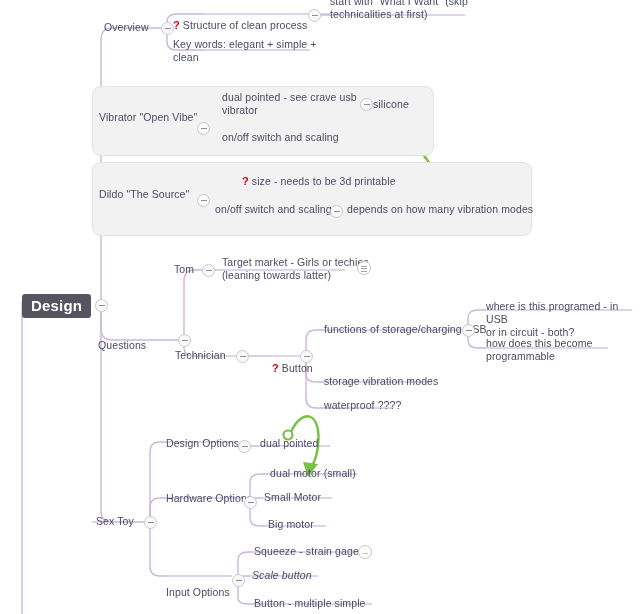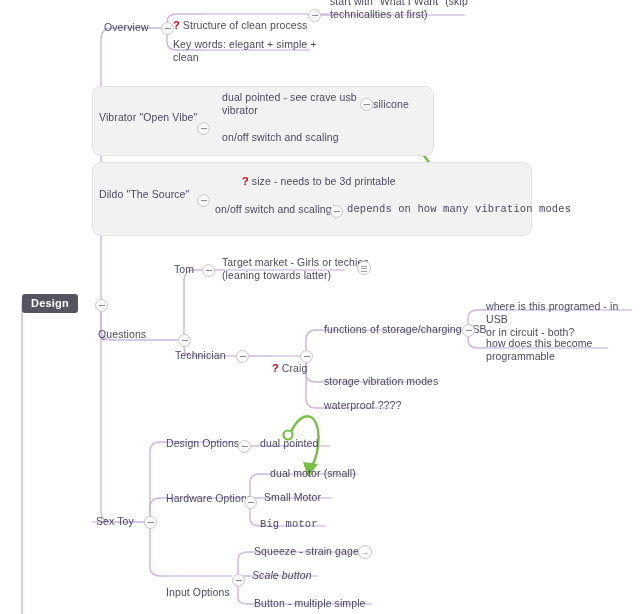--- a/index.html
+++ b/index.html
@@ -16,21 +16,21 @@
     font-size:10.5px;
     color:#4b4b63;
     line-height:13px;
     white-space:pre-line;
     letter-spacing:0.1px;
   }
   .root-label{
     position:absolute;
     background:#565460;
     color:#ffffff;
-    font-size:11px;
+    font-size:15px;
     font-weight:bold;
     padding:3px 9px 4px 9px;
     border-radius:3px;
     letter-spacing:0.2px;
   }
   .qmark{
     color:#d0021b;
     font-weight:bold;
     font-size:11px;
     margin-right:3px;
@@ -211,41 +211,41 @@
 
 <div class="node-label" style="left:99px;top:188px;">Dildo "The Source"</div>
 <div class="btn" style="left:197px;top:194px;"></div>
 
 <div class="node-label" style="left:213px;top:162px;margin-left:29px;">
   <span class="qmark">?</span><span>size - needs to be 3d printable</span>
 </div>
 
 <div class="node-label" style="left:215px;top:203px;">on/off switch and scaling</div>
 <div class="btn" style="left:330px;top:205px;"></div>
-<div class="node-label" style="left:347px;top:203px;font-family:Liberation Mono, monospace;">depends on how many vibration modes</div>
-
-<div class="node-label" style="left:98px;top:328px;">Questions</div>
+<div class="node-label" style="left:347px;top:203px;">depends on how many vibration modes</div>
+
+<div class="node-label" style="left:98px;top:339px;">Questions</div>
 <div class="btn" style="left:178px;top:334px;"></div>
 
 <div class="node-label" style="left:174px;top:263px;">Tom</div>
 <div class="btn" style="left:202px;top:264px;"></div>
 
 <div class="node-label" style="left:222px;top:256px;">Target market - Girls or techies
 (leaning towards latter)</div>
 <div class="icon-circle note-icon" style="left:357px;top:261px;">
   <i></i>
     <i></i>
     <i></i>
 </div>
 
 <div class="node-label" style="left:175px;top:349px;">Technician</div>
 <div class="btn" style="left:236px;top:350px;"></div>
 
 <div class="node-label" style="left:272px;top:349px;">
-  <span class="qmark">?</span><span>Craig</span>
+  <span class="qmark">?</span><span>Button</span>
 </div>
 <div class="btn" style="left:300px;top:350px;"></div>
 
 <div class="node-label" style="left:324px;top:323px;">functions of storage/charging USB</div>
 <div class="btn" style="left:462px;top:324px;"></div>
 
 <div class="node-label" style="left:486px;top:300px;">where is this programed - in USB
 or in circuit - both?</div>
 <div class="node-label" style="left:486px;top:337px;">how does this become
 programmable</div>
@@ -258,21 +258,21 @@
 
 <div class="node-label" style="left:166px;top:437px;">Design Options</div>
 <div class="btn" style="left:238px;top:440px;"></div>
 <div class="node-label" style="left:260px;top:437px;">dual pointed</div>
 
 <div class="node-label" style="left:166px;top:492px;">Hardware Options</div>
 <div class="btn" style="left:244px;top:496px;"></div>
 
 <div class="node-label" style="left:270px;top:467px;">dual motor (small)</div>
 <div class="node-label" style="left:264px;top:491px;">Small Motor</div>
-<div class="node-label" style="left:260px;top:518px;font-family:Liberation Mono, monospace;">Big motor</div>
+<div class="node-label" style="left:268px;top:518px;">Big motor</div>
 
 <div class="node-label" style="left:166px;top:586px;">Input Options</div>
 <div class="btn" style="left:232px;top:574px;"></div>
 
 <div class="node-label" style="left:254px;top:545px;">Squeeze - strain gages</div>
 <div class="icon-circle" style="left:358px;top:545px;">→</div>
 
 <div class="node-label" style="left:252px;top:569px;font-style:italic;">Scale button</div>
 <div class="node-label" style="left:254px;top:597px;">Button - multiple simple</div>
 

